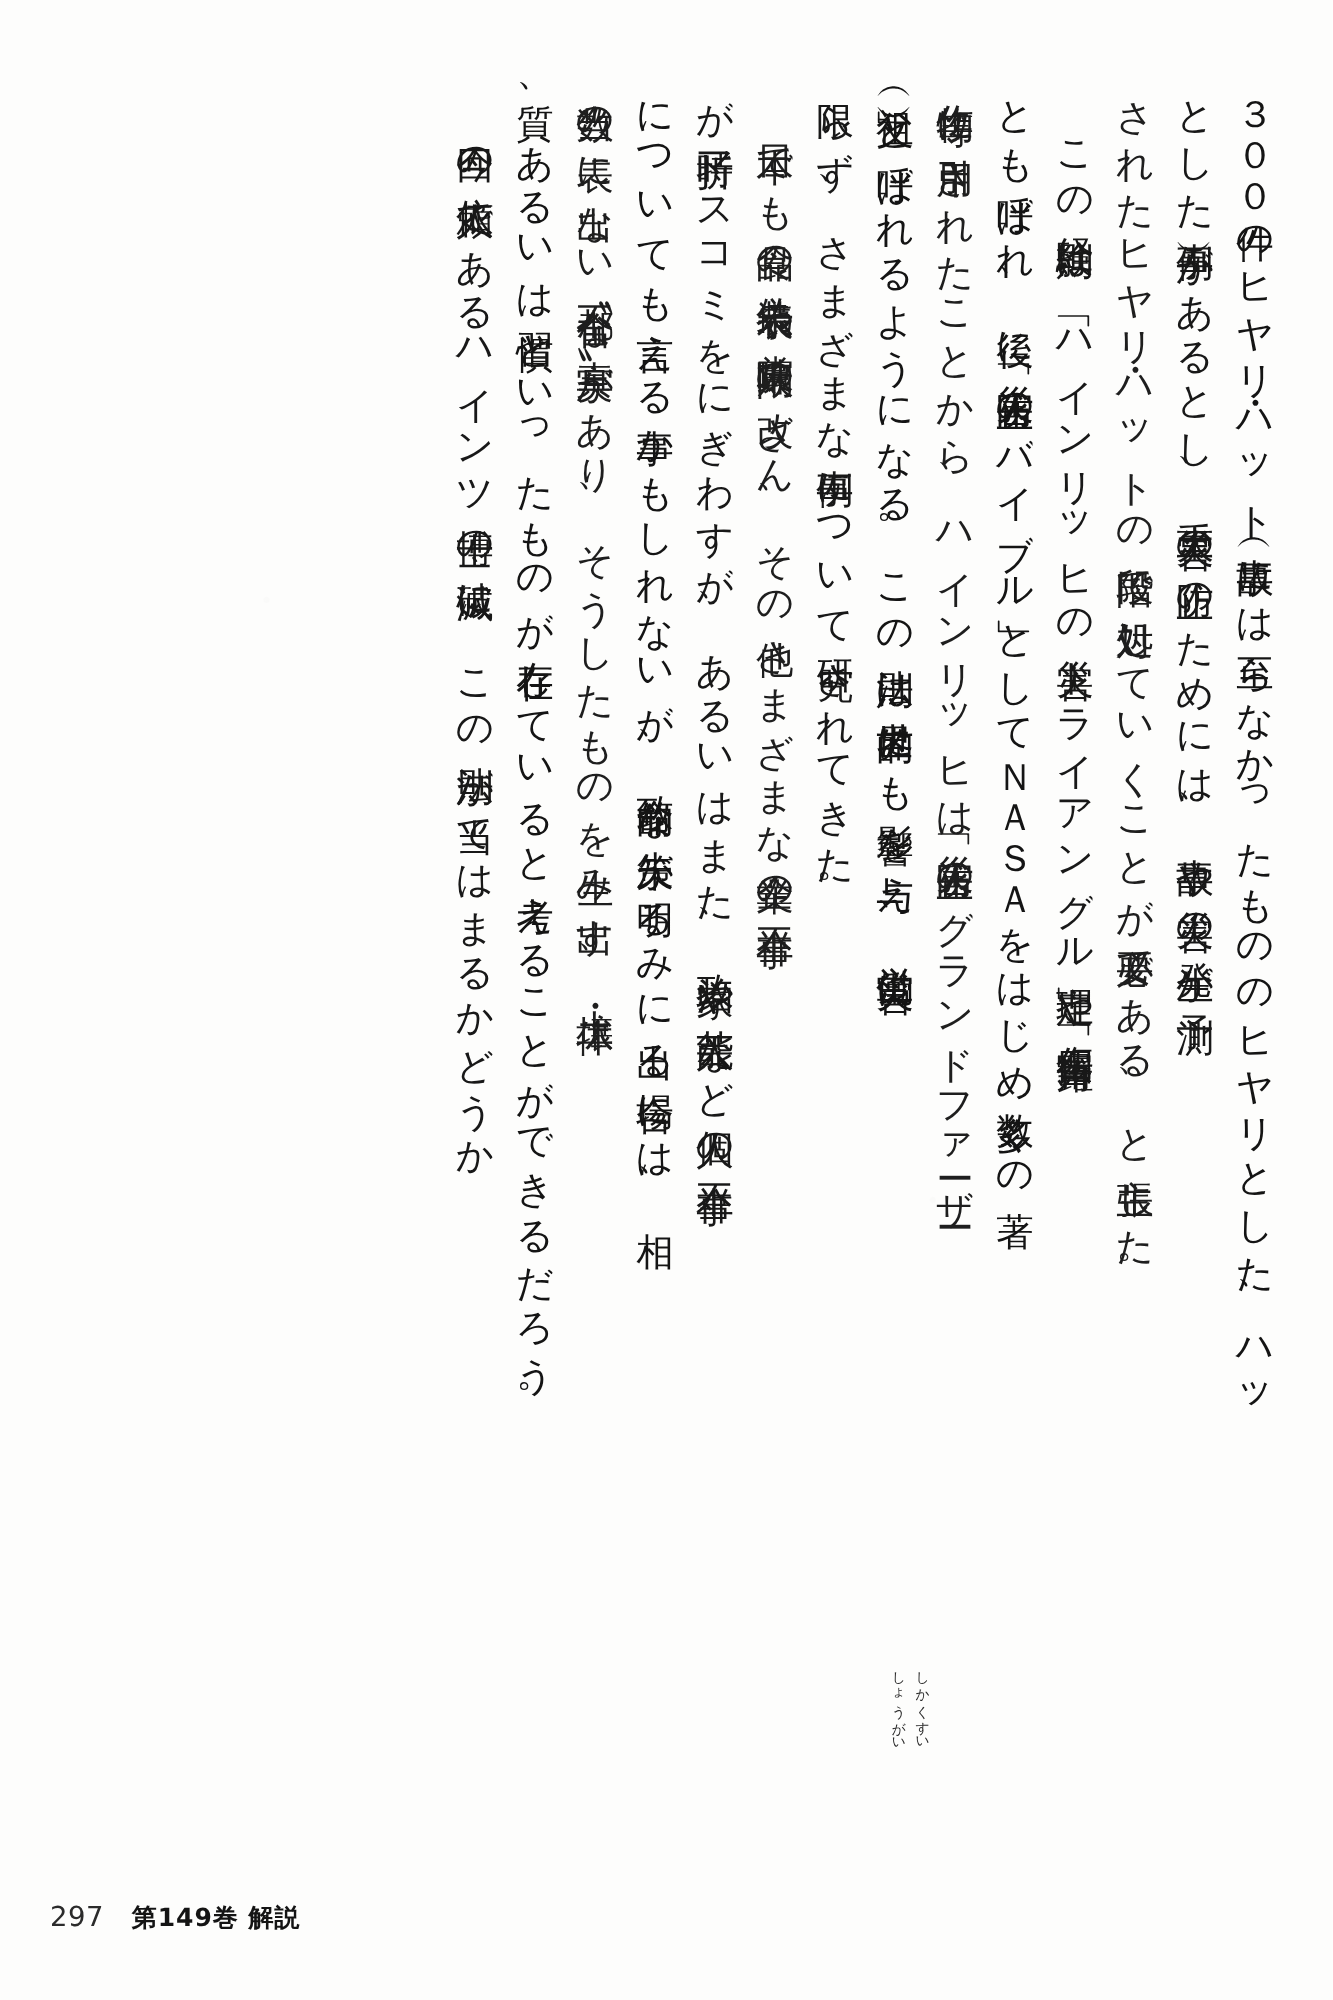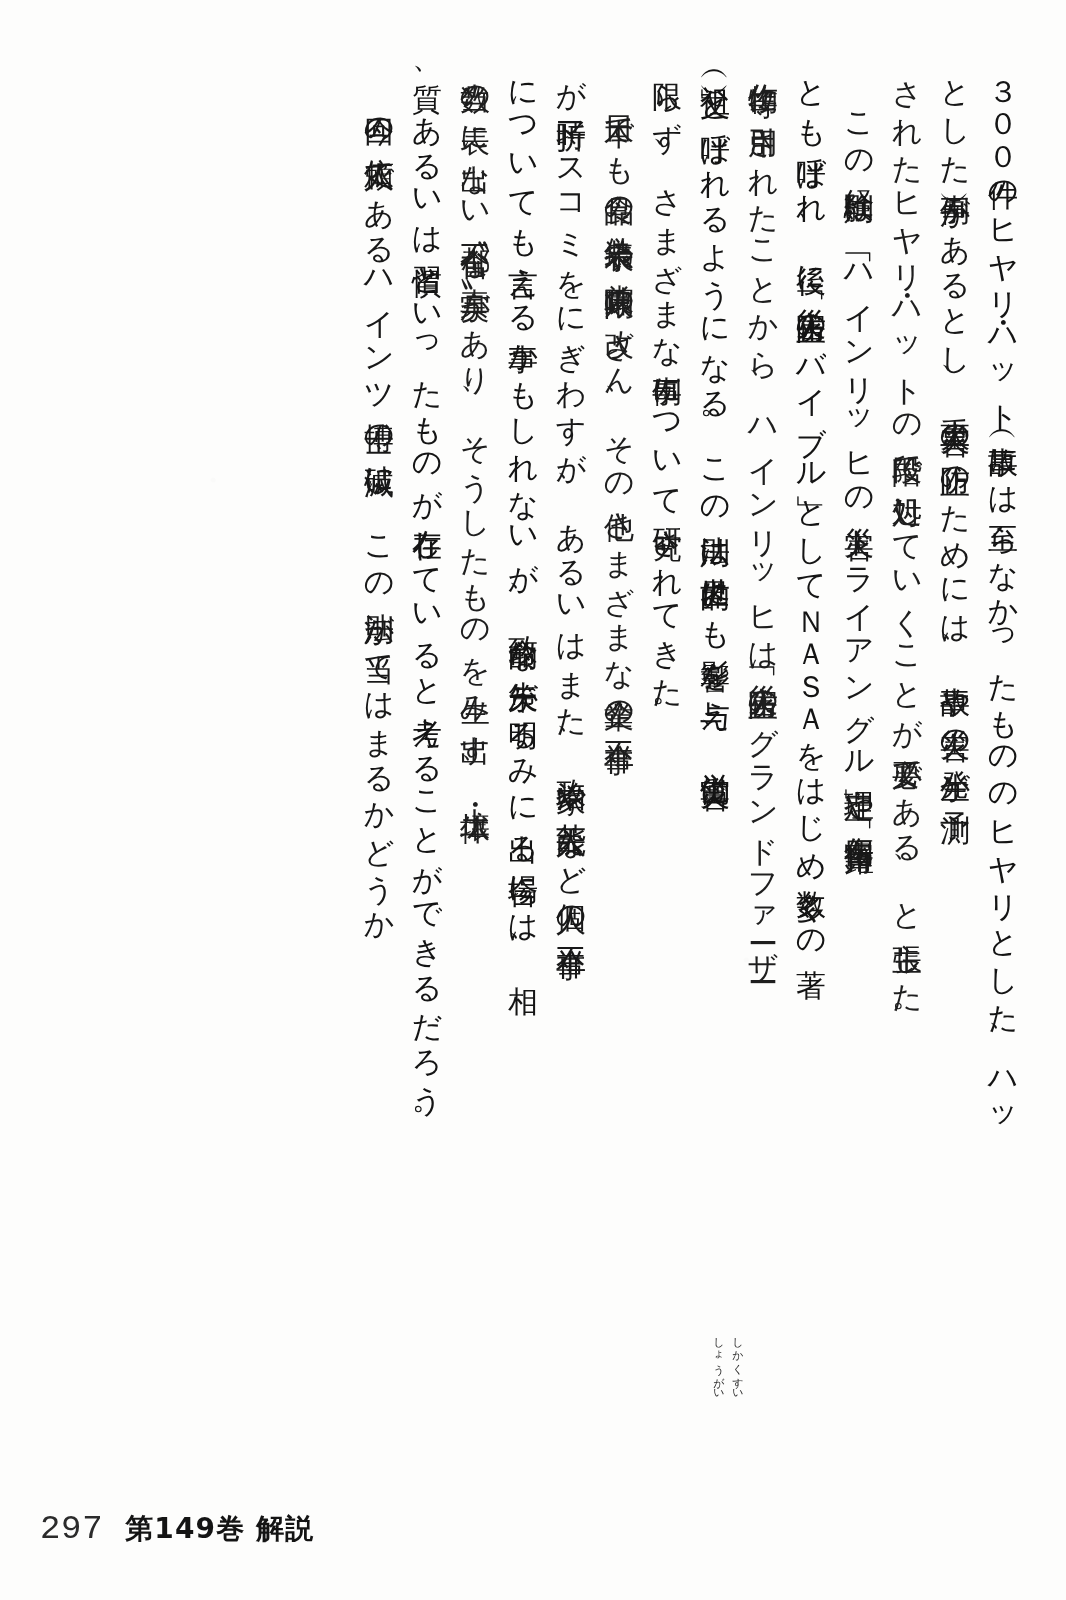--- a/index.html
+++ b/index.html
@@ -80,27 +80,26 @@
   .footer {
     position: absolute;
     left: 40px;
     bottom: 52px;
     display: flex;
     align-items: baseline;
     gap: 22px;
     font-family: "DejaVu Sans", "Liberation Sans", sans-serif;
   }
   .folio {
-    font-size: 34px;
+    font-size: 22px;
     color: #2b2b2b;
     letter-spacing: 0.02em;
-    font-family: Liberation Mono, monospace;
   }
   .running-head {
-    font-size: 28px;
+    font-size: 20px;
     font-weight: bold;
     color: #141414;
     letter-spacing: 0.04em;
   }
 </style>
 </head>
 <body>
 
 <div class="page">
 

